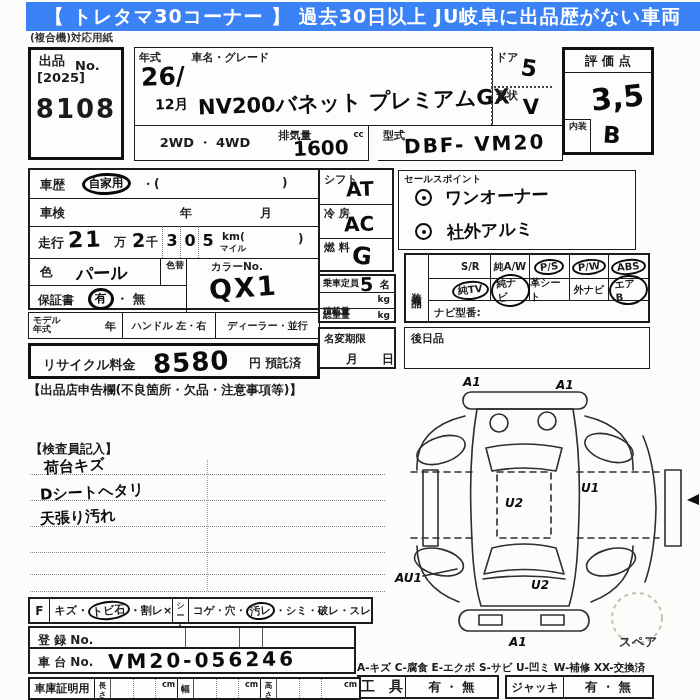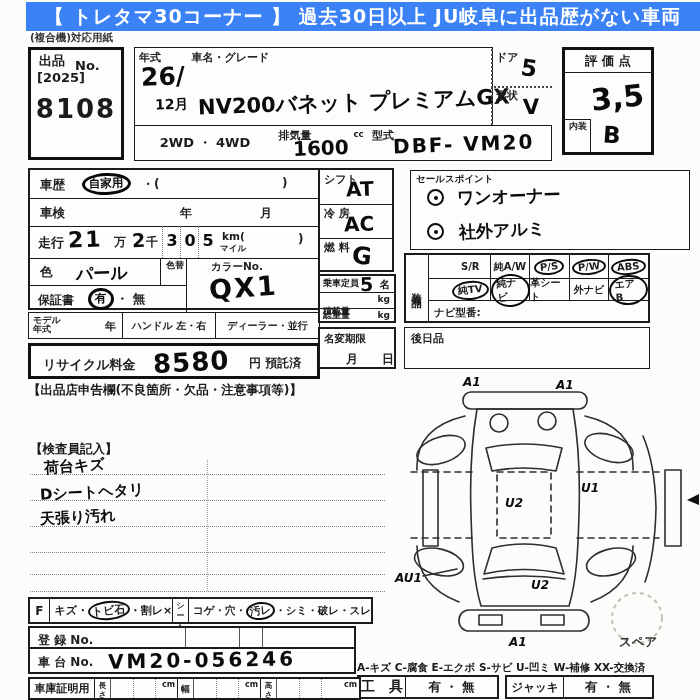--- a/index.html
+++ b/index.html
@@ -59,21 +59,21 @@
     <span class="hw abs" style="left:30px;top:8px;font-size:21px;">V</span>
   </div>
   <div class="bx" style="left:134px;top:124.5px;width:142px;height:36px;display:flex;align-items:center;justify-content:center;font-size:13px;font-weight:700;">
     <span>2WD ・ 4WD</span>
   </div>
   <div class="bx" style="left:274.5px;top:124.5px;width:94px;height:36px;border-left:none;">
     <span class="lbl abs" style="left:4px;top:2px;">排気量</span>
     <span class="abs" style="right:4px;top:3px;font-size:8.5px;font-weight:700;">cc</span>
     <span class="hw abs" style="left:18px;top:10px;font-size:20px;">1600</span>
   </div>
-  <div class="bx" style="left:367px;top:124.5px;width:185px;height:36px;border-left:none;">
+  <div class="bx" style="left:378px;top:124.5px;width:185px;height:36px;border-left:none;">
     <span class="lbl abs" style="left:5px;top:2px;">型式</span>
     <span class="hw abs" style="left:26px;top:6px;font-size:20px;letter-spacing:2px;">DBF- VM20</span>
   </div>
 
   <div class="bx-bold" style="left:562px;top:47px;width:92px;height:108px;">
     <div class="abs" style="left:0;right:0;top:0;height:22px;border-bottom:1.6px solid #1b1b1b;text-align:center;font-size:12.5px;font-weight:700;line-height:22px;">評 価 点</div>
     <span class="hw abs" style="left:26px;top:30px;font-size:30px;transform:rotate(-6deg);">3,5</span>
     <div class="abs" style="left:0;bottom:0;width:26px;height:33px;border-top:1.6px solid #1b1b1b;border-right:1.6px solid #1b1b1b;box-sizing:border-box;">
       <div class="tiny" style="padding:2px 0 0 4px;">内装</div>
     </div>
@@ -163,21 +163,21 @@
     <span class="abs tiny" style="left:3px;top:35px;">総重量</span>
     <span class="abs" style="right:4px;top:34px;font-size:9px;font-weight:700;">kg</span>
   </div>
 
   <div class="bx" style="left:318px;top:327px;width:78px;height:42px;border-width:2px;">
     <span class="lbl abs" style="left:4px;top:3px;font-size:10.5px;">名変期限</span>
     <span class="lbl abs" style="left:26px;top:22px;font-size:12px;">月</span>
     <span class="lbl abs" style="left:62px;top:22px;font-size:12px;">日</span>
   </div>
 
-  <div class="bx" style="left:398px;top:170px;width:280px;height:80px;margin-left:12px;">
+  <div class="bx" style="left:398px;top:170px;width:238px;height:80px;">
     <span class="abs" style="left:5px;top:2px;font-size:9.5px;font-weight:700;">セールスポイント</span>
     <div class="abs" style="left:16px;top:14px;">
       <span class="dotcirc"></span>
       <span class="hw" style="font-size:17px;margin-left:8px;display:inline-block;">ワンオーナー</span>
     </div>
     <div class="abs" style="left:16px;top:48px;">
       <span class="dotcirc"></span>
       <span class="hw" style="font-size:17px;margin-left:10px;display:inline-block;transform:rotate(-3deg);">社外アルミ</span>
     </div>
   </div>

